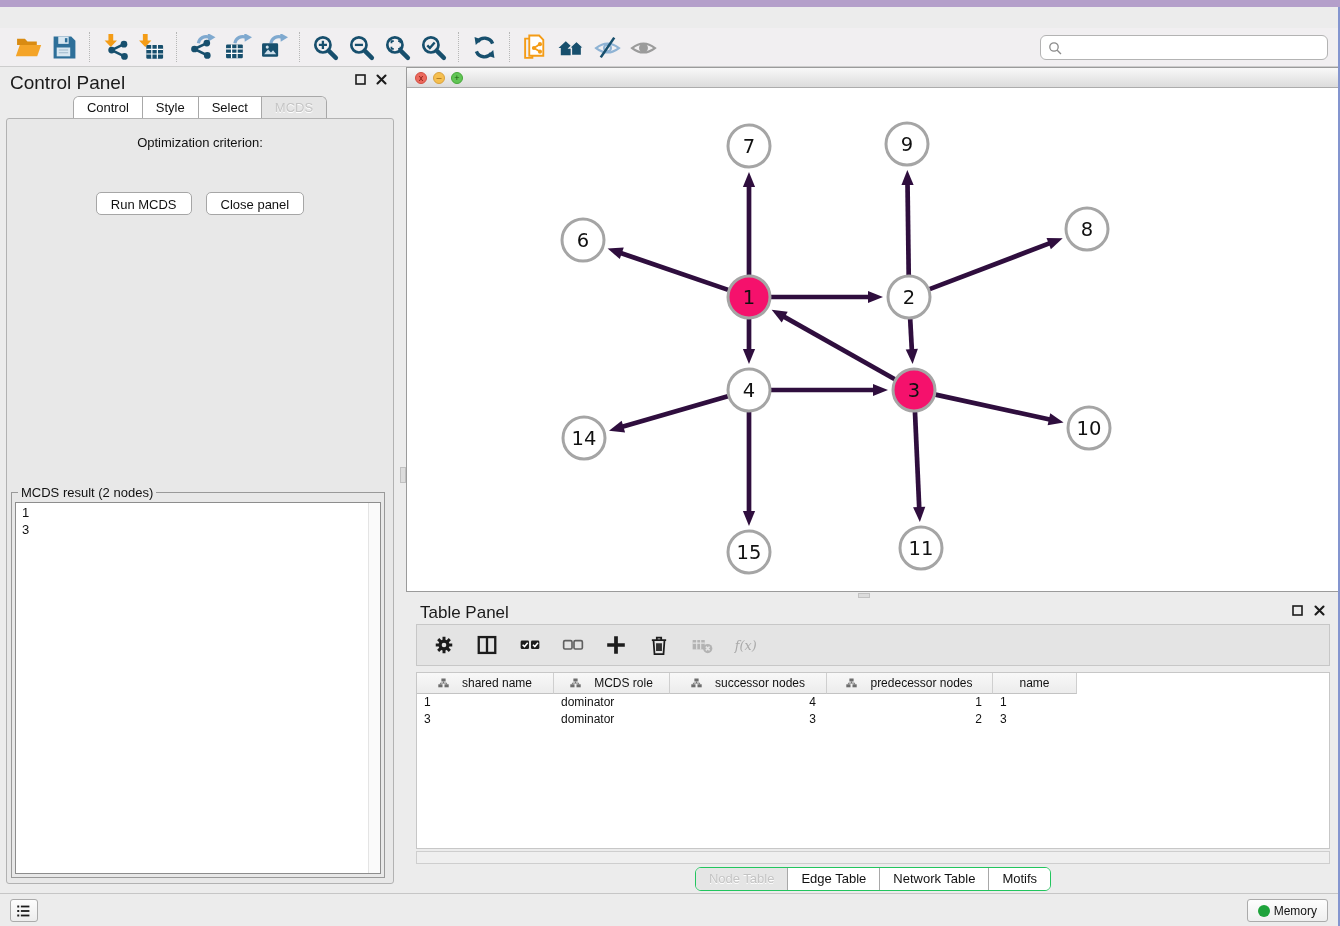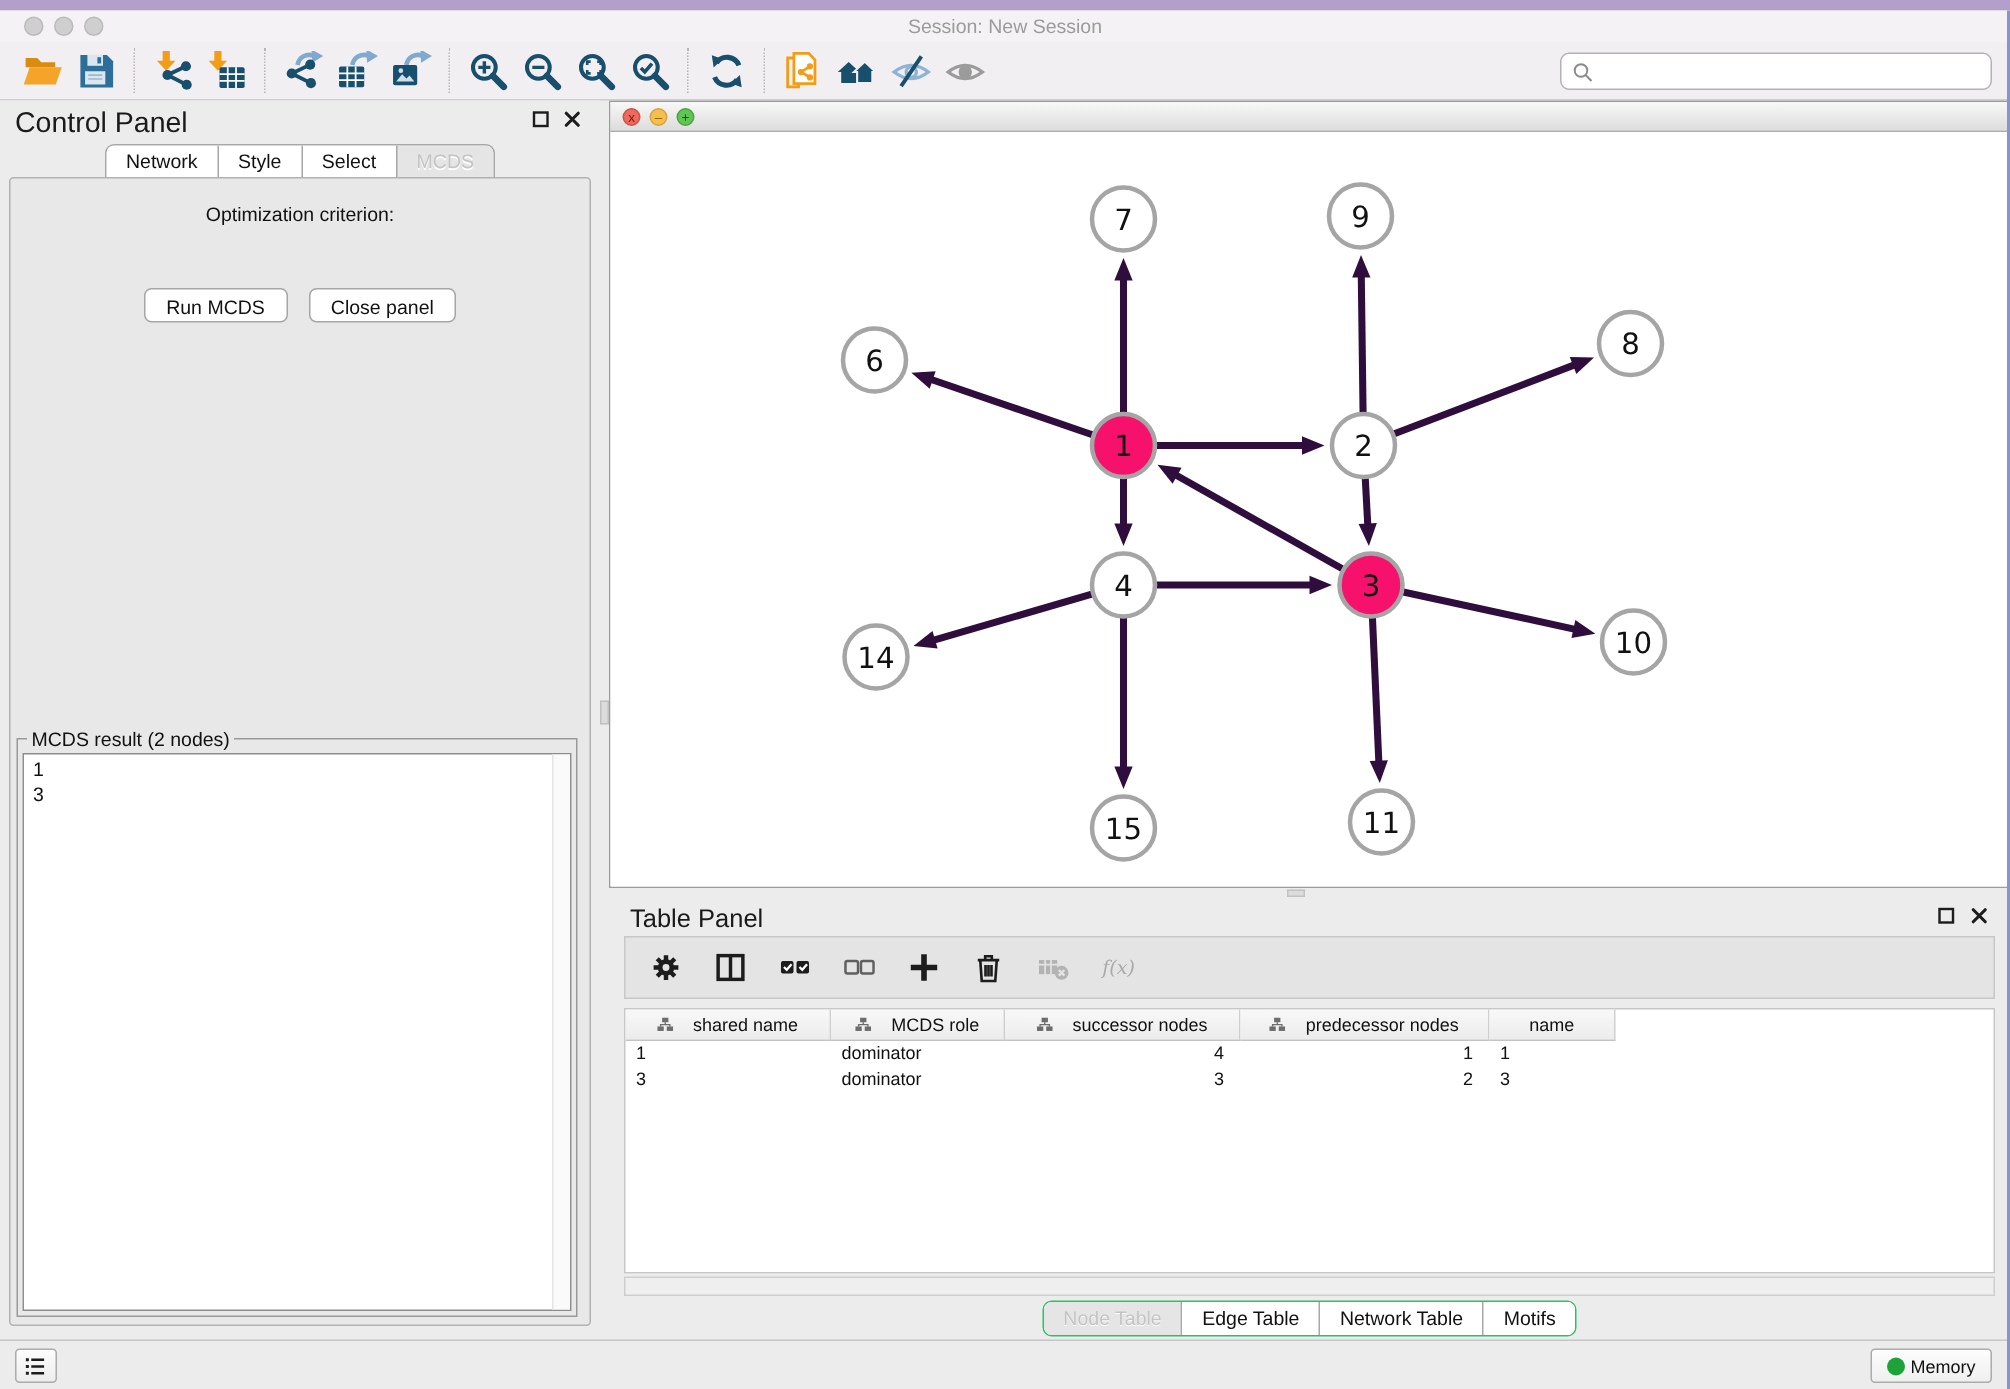--- a/index.html
+++ b/index.html
@@ -124,26 +124,20 @@
   .mem-dot { width:12px; height:12px; border-radius:50%; background:#1ea33b; }
   .mem-btn span { font-size:12px; color:#111; }
 </style>
 </head>
 <body>
 
 <div class="app">
   <div class="deskstrip"></div>
   <div class="rightedge"></div>
 
-  <div class="titlebar">
-    <div class="tl t1"></div>
-    <div class="tl t2"></div>
-    <div class="tl t3"></div>
-    <div class="wintitle">Session: New Session</div>
-  </div>
 
   <div class="toolbar" id="main-toolbar">
     <div class="tbtn">
         <svg viewBox="0 0 26 26">
           <path fill="#d98b12" d="M2 4.5h7.5L12 7.3h9v3.2H2z"></path>
           <path fill="#f4a428" d="M.8 21.5 4.6 10.5h20.6L21.4 21.5z"></path>
         </svg>
       </div>
       <div class="tbtn">
         <svg viewBox="0 0 26 26">
@@ -313,21 +307,21 @@
         </span>
         <span class="phead-ic">
           <svg viewBox="0 0 13 13">
               <path d="M2.5 2.5l8 8M10.5 2.5l-8 8" stroke="#1c1c1c" stroke-width="2.1" stroke-linecap="round"></path>
             </svg>
         </span>
       </span>
     </div>
     <div class="tabrow">
         <div class="tabgrp" id="cp-tabs">
-          <div class="tab">Network</div>
+          <div class="tab">Control</div>
           <div class="tab">Style</div>
           <div class="tab">Select</div>
           <div class="tab active">MCDS</div>
         </div>
       </div>
 
     <div class="cp-content">
       <div class="optlabel">Optimization criterion:</div>
       <div class="btnrow">
         <button class="pushbtn">Run MCDS</button>

